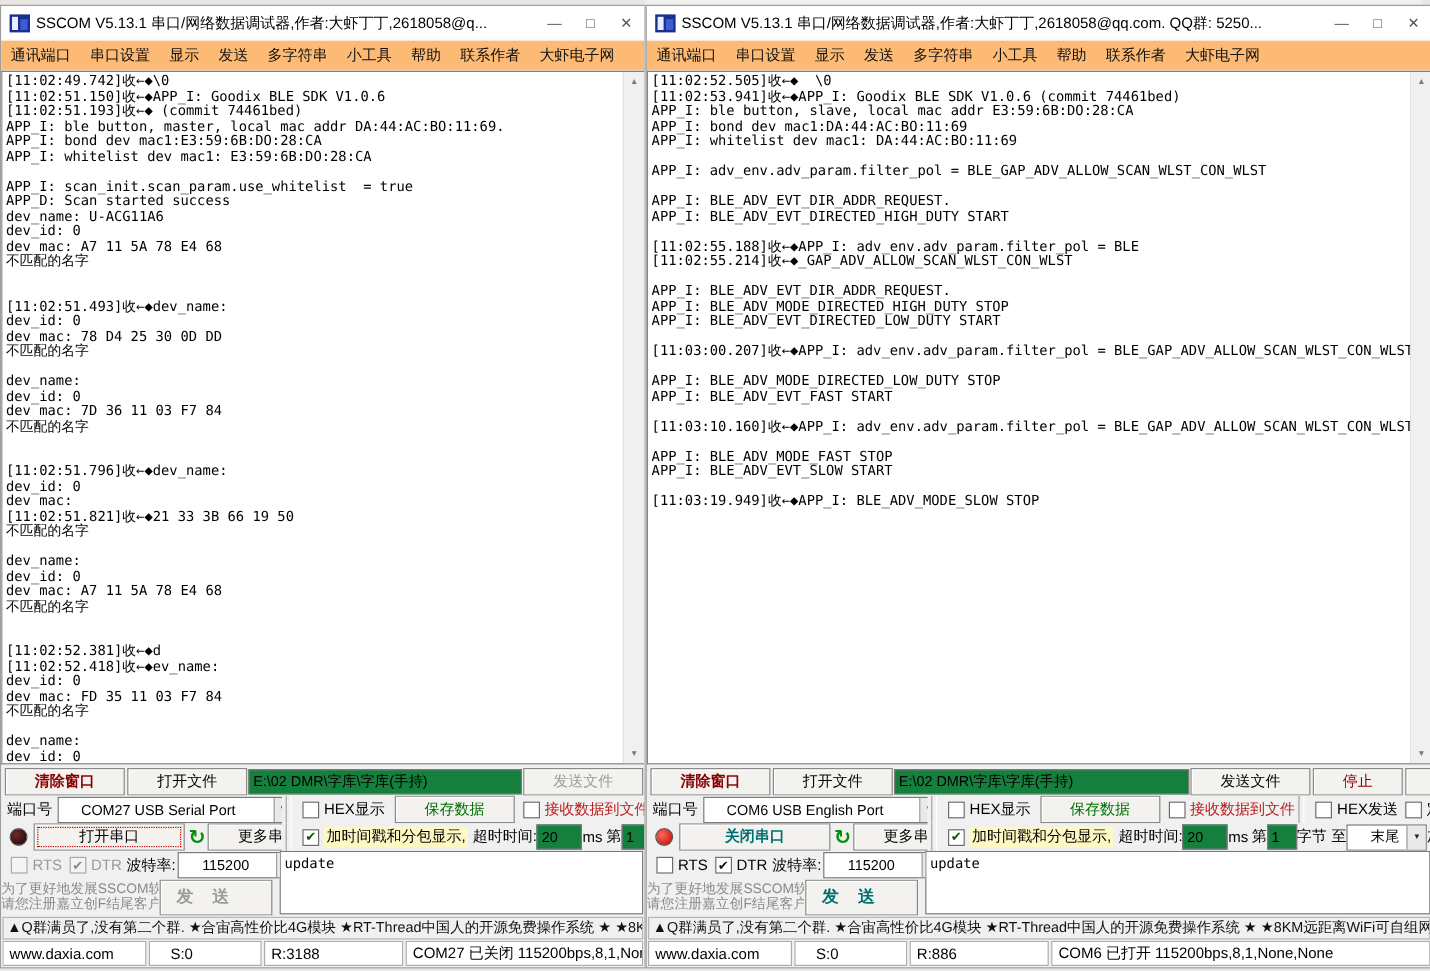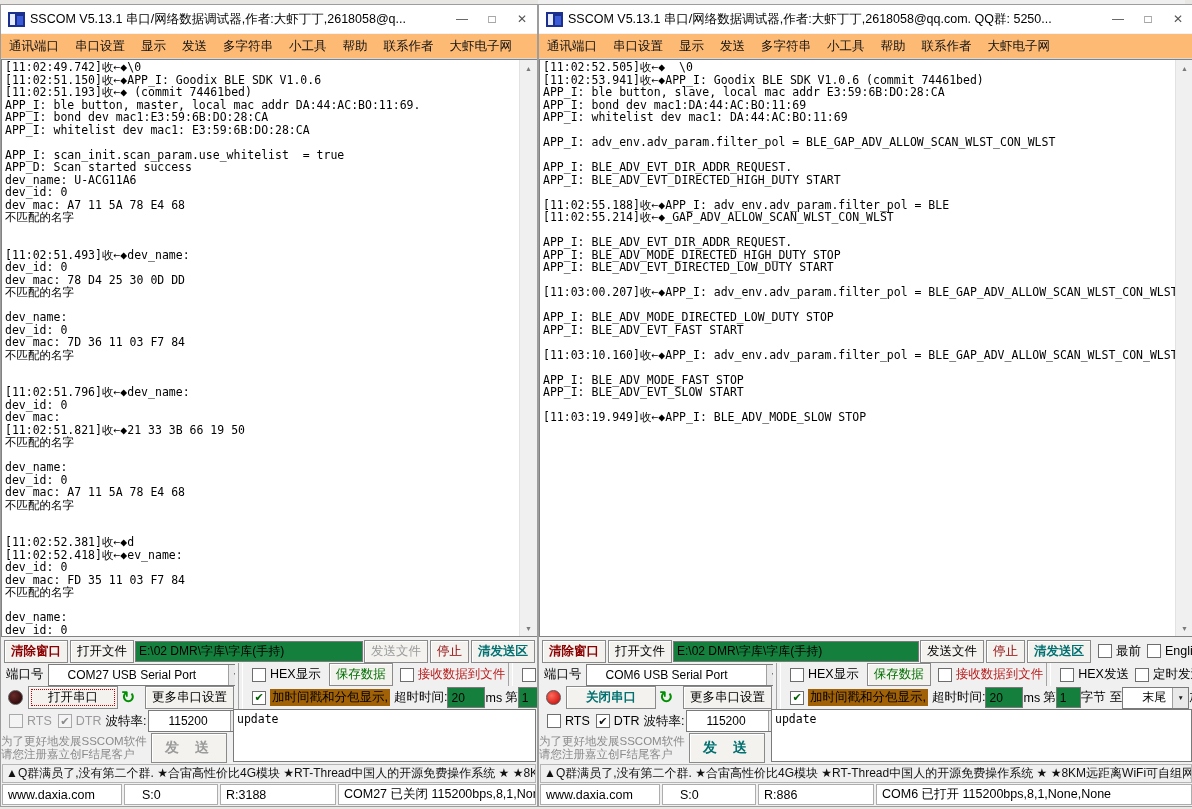--- a/index.html
+++ b/index.html
@@ -32,41 +32,41 @@
              border-left:1px solid #e2e2e2;display:flex;flex-direction:column;justify-content:space-between;}
   .sb-arrow{height:16px;display:flex;align-items:center;justify-content:center;
             font-size:7px;color:#7a7a7a;}
   
   .panel{flex-shrink:0;background:#f0f0f0;padding-top:1px;}
   .row{display:flex;align-items:center;height:24px;padding:0 2px;overflow:hidden;
        white-space:nowrap;flex-shrink:0;font-size:12.5px;color:#000;}
   .row-b,.row-c{height:23px;}
   .btn{height:21px;background:#f3f2ef;border:1px solid #8a8a8a;box-shadow:inset 1px 1px 0 #fff;
        display:inline-flex;align-items:center;justify-content:center;font-size:12.5px;
-       padding:0 6px;margin:0 1px;flex-shrink:0;color:#000;}
+       padding:0 24px;margin:0 1px;flex-shrink:0;color:#000;}
   .btn-clear{color:#8b0000;font-weight:bold;}
   .btn-stop{color:#8b0000;}
   .btn-clrsend{color:#007070;font-weight:bold;}
   .btn-savedata{color:#007000;}
   .btn-disabled{color:#9b9b9b;}
   .field{background:#15803d;border:1px solid #7a7a7a;height:19px;display:inline-flex;
          align-items:center;padding:0 3px;font-size:12px;flex-shrink:0;overflow:hidden;}
   .combo{background:#fff;border:1px solid #7a7a7a;height:20px;display:inline-flex;
          align-items:center;padding-left:19px;font-size:12px;flex-shrink:0;position:relative;overflow:hidden;}
   .combo .dd{margin-left:auto;width:15px;align-self:stretch;background:#e9e9e9;
              border-left:1px solid #a0a0a0;display:flex;align-items:center;justify-content:center;
              font-size:6.5px;color:#222;flex-shrink:0;}
   .combo .ctext{overflow:hidden;white-space:nowrap;flex:1;}
   .cb{width:12px;height:12px;background:#fff;border:1px solid #6d6d6d;display:inline-flex;
       align-items:center;justify-content:center;font-size:11px;font-weight:bold;
       margin:0 4px 0 6px;flex-shrink:0;color:#006000;}
   .cb-dis{border-color:#a8a8a8;color:#9a9a9a;background:#f4f4f4;}
   .lbl-blue{color:#b91c1c;}
   .lbl-gray{color:#9a9a9a;}
-  .hl-yellow{background:#a16207;padding:0 2px;display:inline-flex;align-items:center;height:17px;}
+  .hl-yellow{background:#fef9c3;padding:0 2px;display:inline-flex;align-items:center;height:17px;}
   .vsep{width:3px;align-self:stretch;border-left:1px solid #a3a3a3;border-right:1px solid #fff;
         margin:0 3px;flex-shrink:0;}
   .col-l{display:flex;align-items:center;width:232px;flex-shrink:0;overflow:hidden;height:100%;}
   .led{width:13px;height:13px;border-radius:50%;margin:0 4px 0 5px;flex-shrink:0;
        border:1px solid #555;}
   .led-off{background:radial-gradient(circle at 35% 35%,#6b2b2b,#1d0000);}
   .led-on{background:radial-gradient(circle at 35% 35%,#ff6a5a,#c40000);}
   .refresh{color:#009000;font-size:17px;font-weight:bold;margin:0 2px;flex-shrink:0;line-height:1;}
   .btn-toggle{width:76px;}
   .focus-red{outline:1px dotted #c00000;outline-offset:-4px;}
@@ -328,21 +328,21 @@
       <div class="btn btn-clrsend">清发送区</div>
       <span class="cb"></span>
       <span>最前</span>
       <span class="cb"></span>
       <span>English</span>
     </div>
     <div class="row row-b">
       <div class="col-l">
         <span style="margin-left:3px">端口号</span>
         <div class="combo port-combo">
-          <span class="ctext">COM6 USB Serial Port</span>
+          <span class="ctext">COM6 USB English Port</span>
           <span class="dd">▼</span>
         </div>
       </div>
       <div class="vsep"></div>
       <span class="cb"></span>
       <span>HEX显示</span>
       <div class="btn btn-savedata" style="margin-left:8px">保存数据</div>
       <span class="cb"></span>
       <span class="lbl-blue">接收数据到文件</span>
       <div class="vsep"></div>

